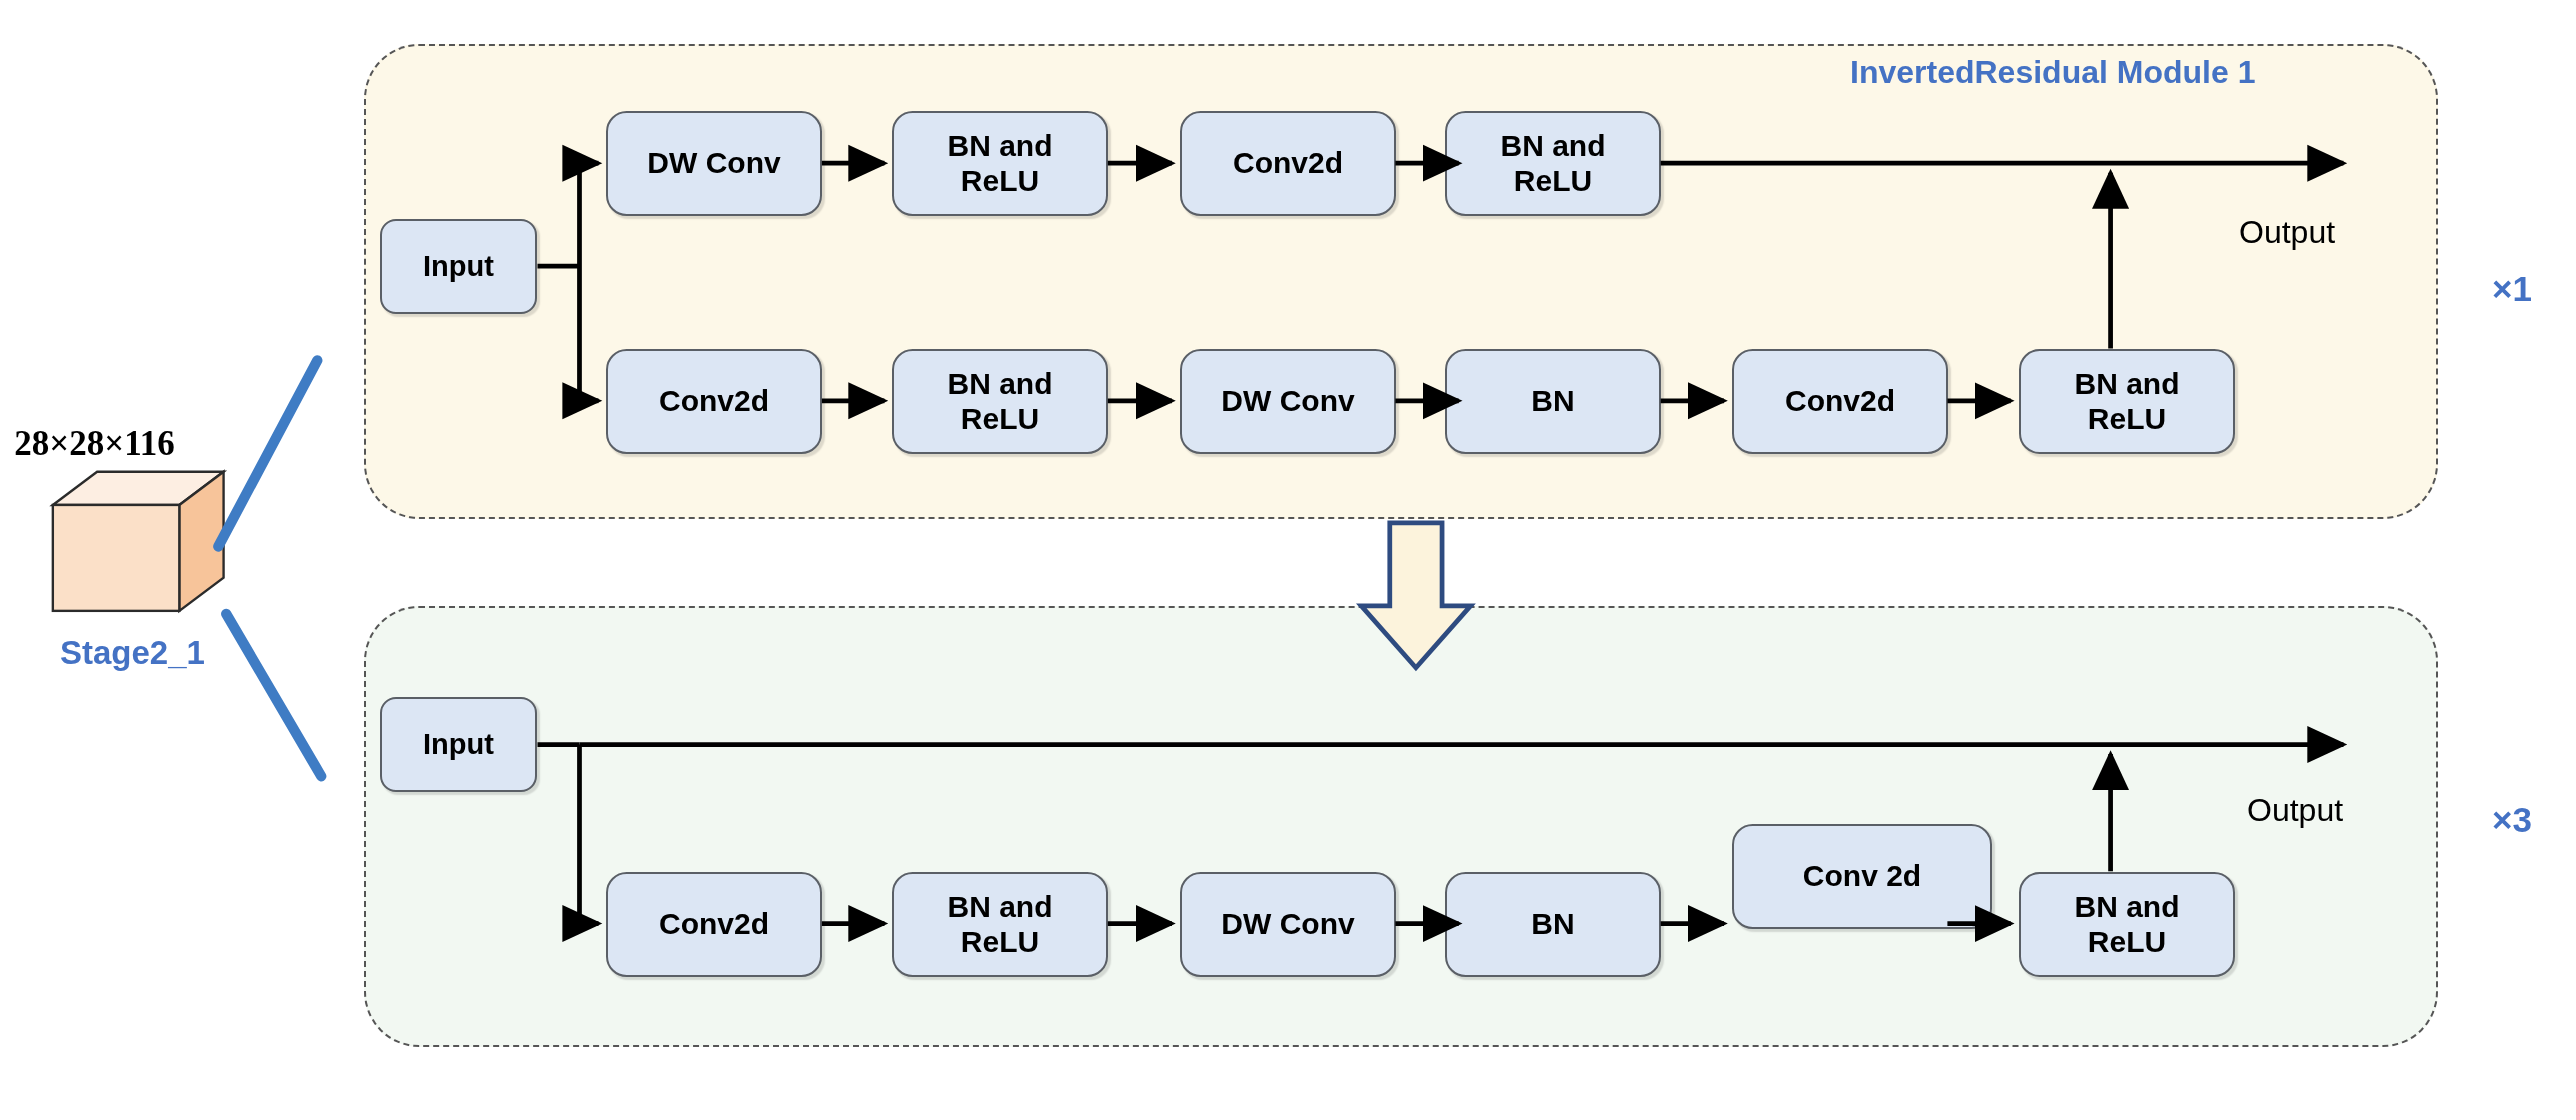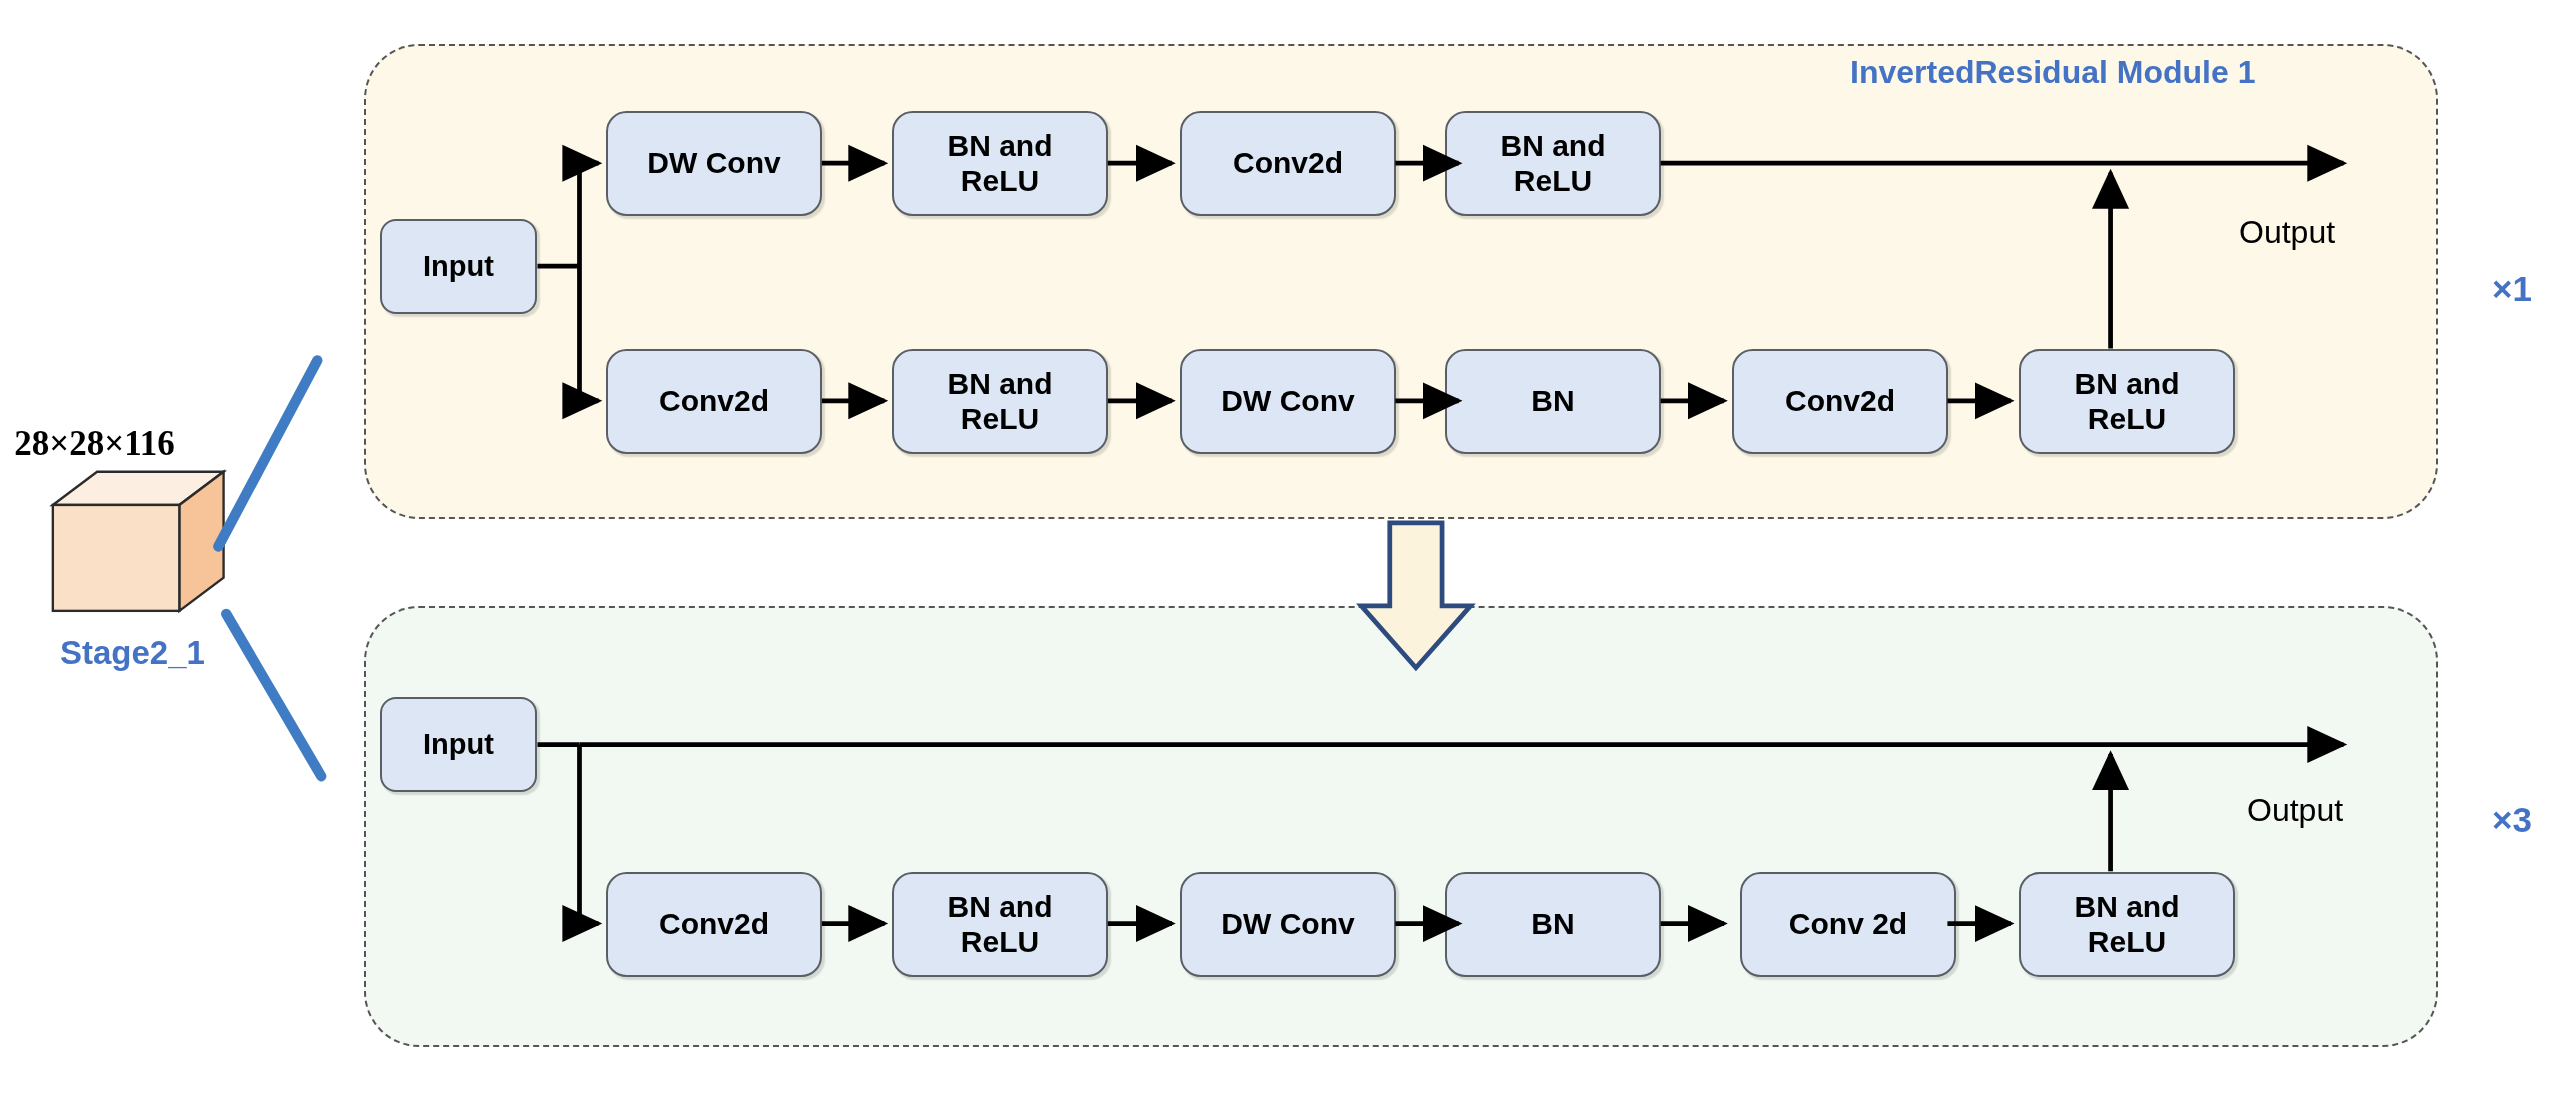--- a/index.html
+++ b/index.html
@@ -99,21 +99,21 @@
   #m1-b2 { left: 1180px; top: 349px; width: 216px; height: 105px; }
   #m1-b3 { left: 1445px; top: 349px; width: 216px; height: 105px; }
   #m1-b4 { left: 1732px; top: 349px; width: 216px; height: 105px; }
   #m1-b5 { left: 2019px; top: 349px; width: 216px; height: 105px; }
 
   
   #m2-b0 { left: 606px;  top: 872px; width: 216px; height: 105px; }
   #m2-b1 { left: 892px; top: 872px; width: 216px; height: 105px; }
   #m2-b2 { left: 1180px; top: 872px; width: 216px; height: 105px; }
   #m2-b3 { left: 1445px; top: 872px; width: 216px; height: 105px; }
-  #m2-b4 { left: 1732px; top: 872px; width: 216px; height: 105px; margin-left: 8px; }
+  #m2-b4 { left: 1732px; top: 824px; width: 260px; height: 105px; }
   #m2-b5 { left: 2019px; top: 872px; width: 216px; height: 105px; }
 
   
   .output-label {
     position: absolute;
     color: #000000;
     font-size: 32px;
     font-weight: 400;
     white-space: nowrap;
   }

